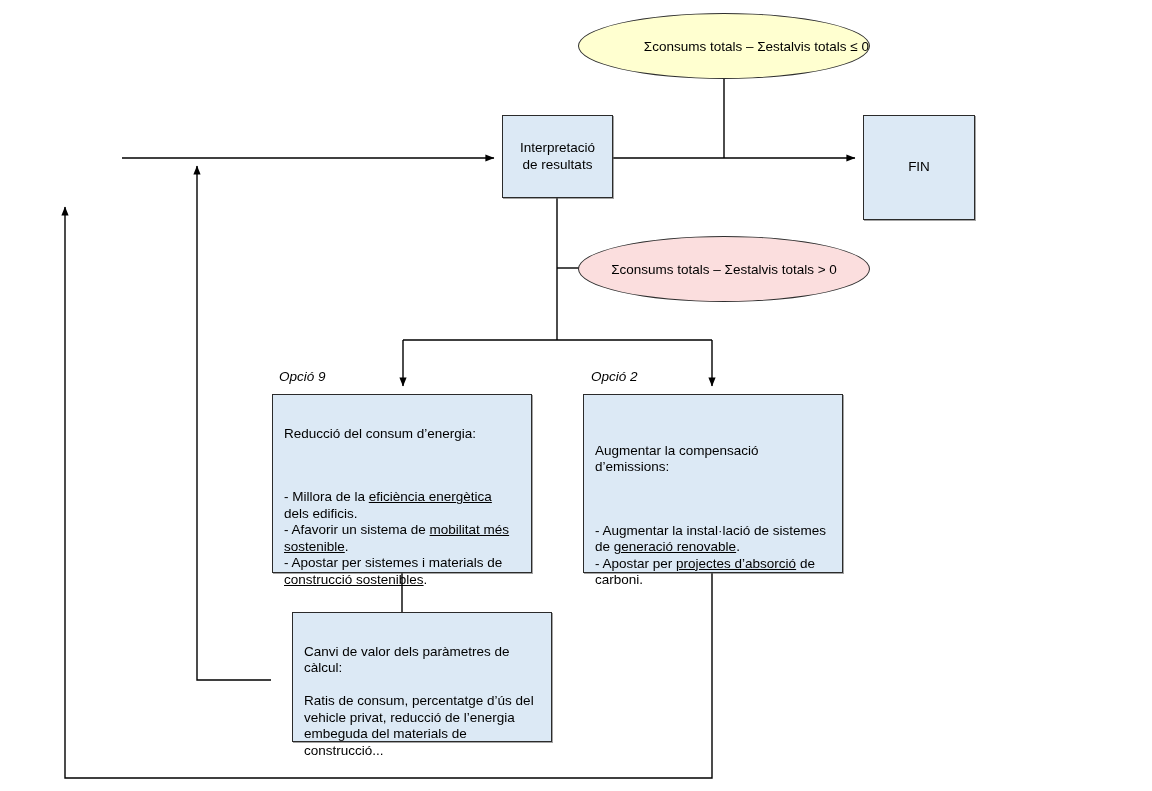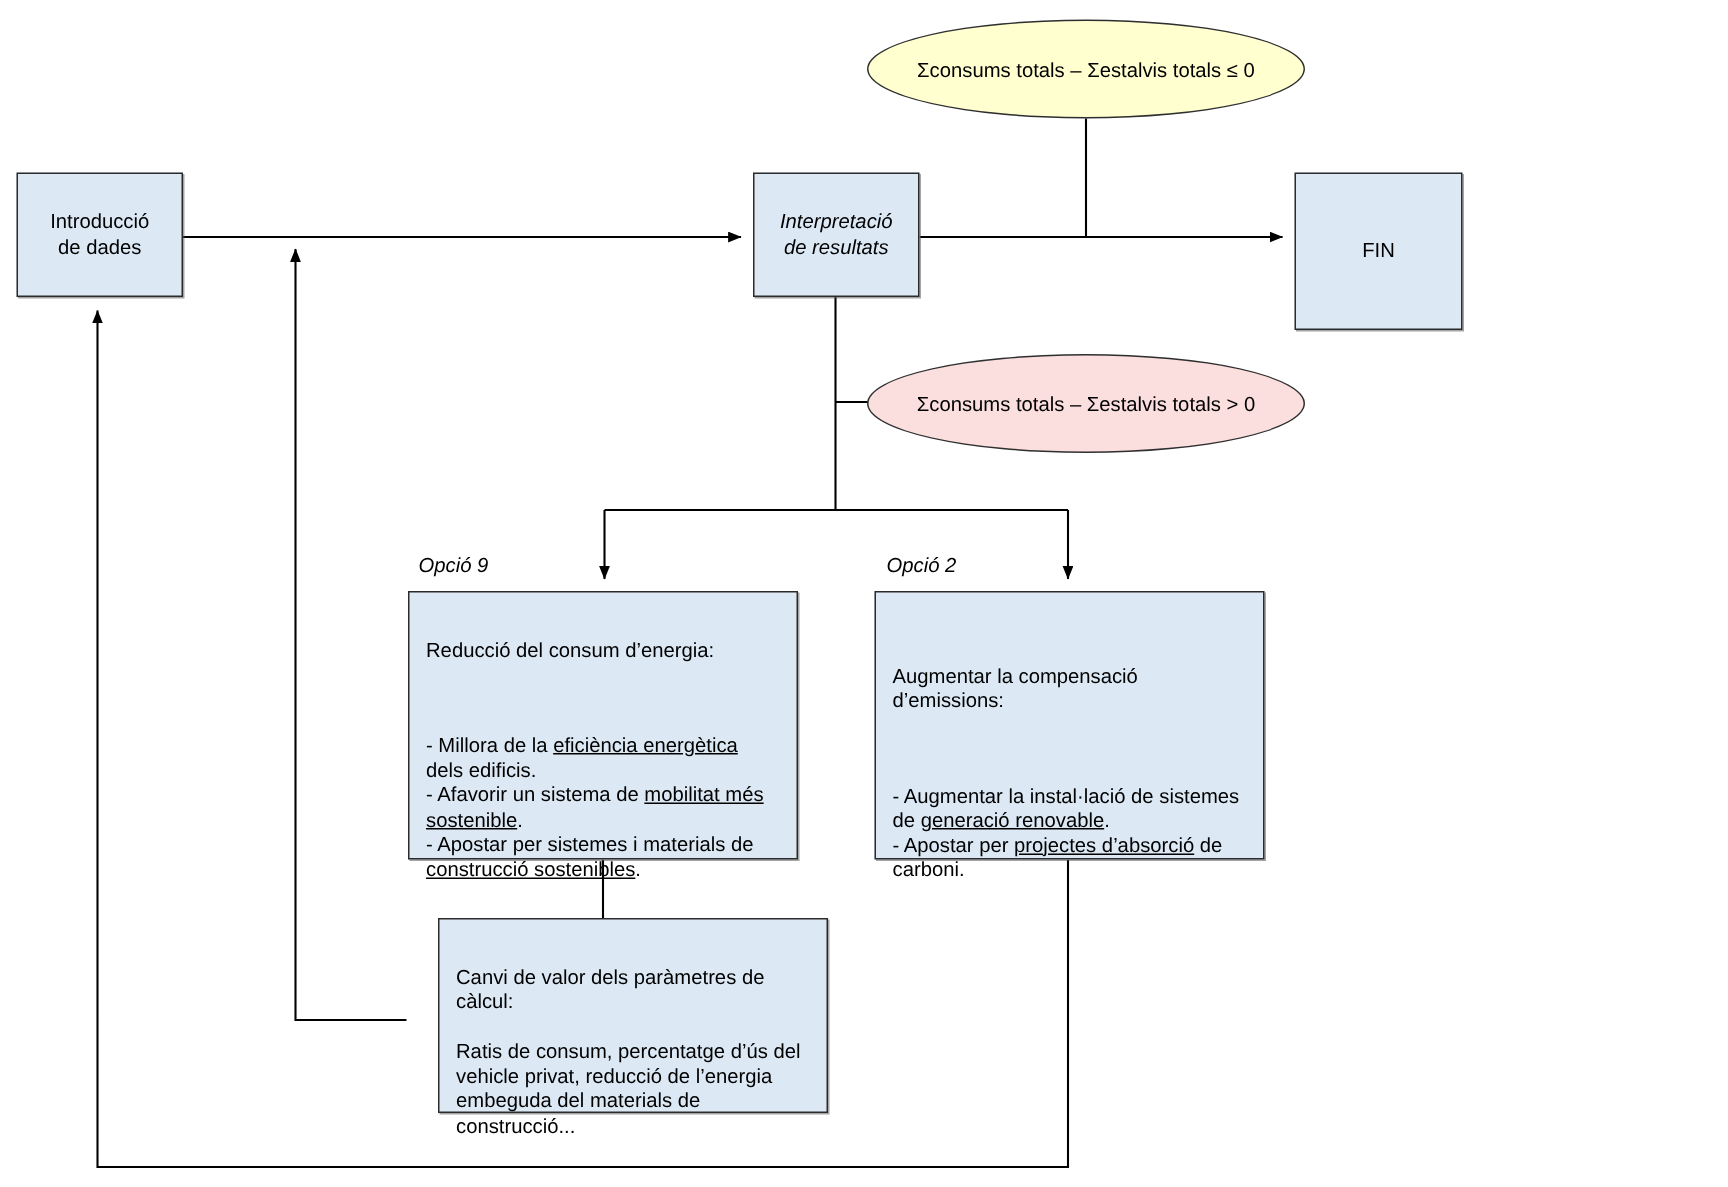--- a/index.html
+++ b/index.html
@@ -110,35 +110,31 @@
       <path d="M712,340 L712,386" marker-end="url(#arrow)"></path>
 
       <path d="M402,573 L402,612"></path>
 
       <path d="M271,680 L197,680 L197,166" marker-end="url(#arrow)"></path>
 
       <path d="M712,573 L712,778 L65,778 L65,207" marker-end="url(#arrow)"></path>
     </g>
   </svg>
 
-  <div class="node center" style="left:11px; top:115px; width:111px; height:83px;">
-    <span class="lines">Introducció
-de dades</span>
-  </div>
 
-  <div class="node center" style="left:502px; top:115px; width:111px; height:83px;font-style:italic;">
+  <div class="node center" style="left:502px; top:115px; width:111px; height:83px;">
     <span class="lines">Interpretació
 de resultats</span>
   </div>
 
   <div class="node center" style="left:863px; top:115px; width:112px; height:105px;">
     <span class="lines">FIN</span>
   </div>
 
-  <div class="ellipse yellow" style="left:578px; top:13px; width:292px; height:66px;">
+  <div class="ellipse yellow" style="left:578px; top:13px; width:292px; height:66px;justify-content:flex-end;">
     <span>Σconsums totals – Σestalvis totals ≤ 0</span>
   </div>
 
   <div class="ellipse pink" style="left:578px; top:236px; width:292px; height:66px;">
     <span>Σconsums totals – Σestalvis totals &gt; 0</span>
   </div>
 
   <div class="caption" style="left:279px; top:369px;">
     <span>Opció 9</span>
   </div>

